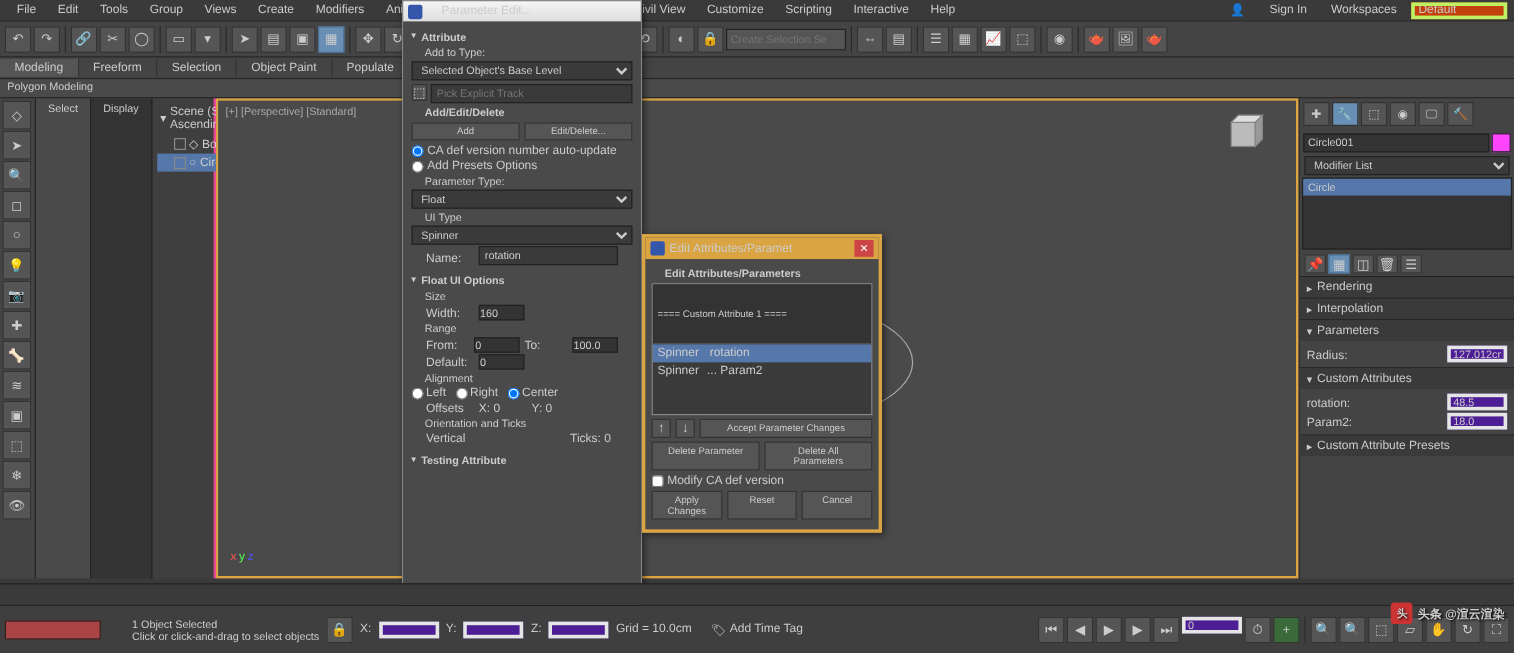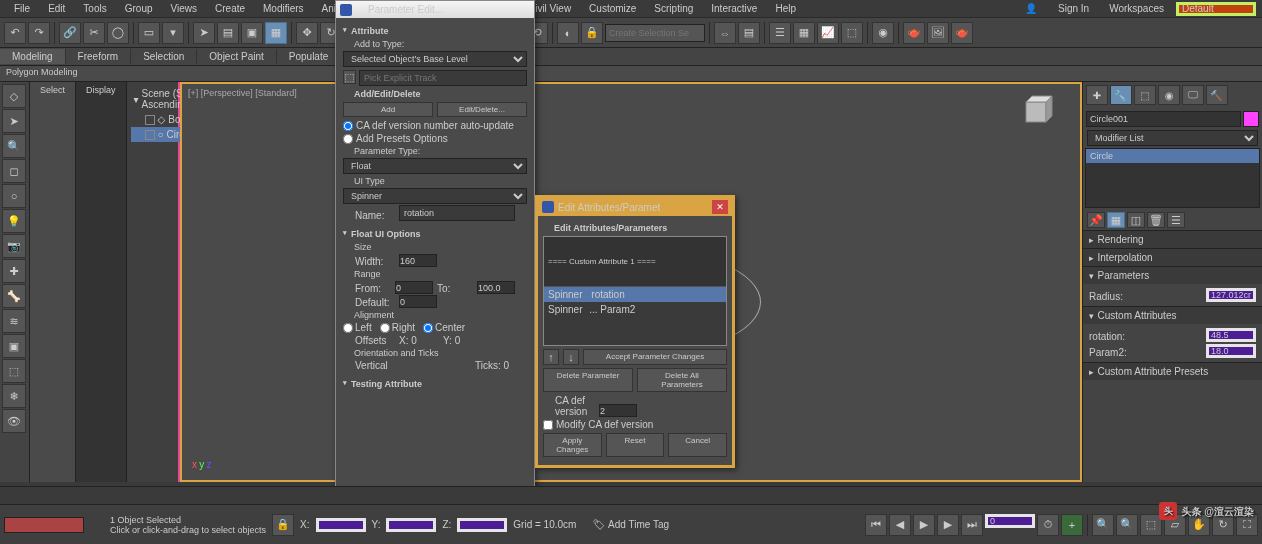--- a/index.html
+++ b/index.html
@@ -389,24 +389,20 @@
     </div>
     <div class="ea-btnrow">
       <div class="tb-btn" style="width:16px;height:16px">↑</div>
       <div class="tb-btn" style="width:16px;height:16px">↓</div>
       <div class="ea-btn" style="flex:3">Accept Parameter Changes</div>
     </div>
     <div class="ea-btnrow">
       <div class="ea-btn">Delete Parameter</div>
       <div class="ea-btn">Delete All Parameters</div>
     </div>
-    <div class="pe-spinner-row">
-        <span>CA def version</span>
-        <input class="pe-spinner" value="2" style="">
-      </div>
     <div class="pe-check">
         <input type="checkbox" style="">
         <span>Modify CA def version</span>
       </div>
     <div class="ea-btnrow">
       <div class="ea-btn">Apply Changes</div>
       <div class="ea-btn">Reset</div>
       <div class="ea-btn">Cancel</div>
     </div>
   </div>

